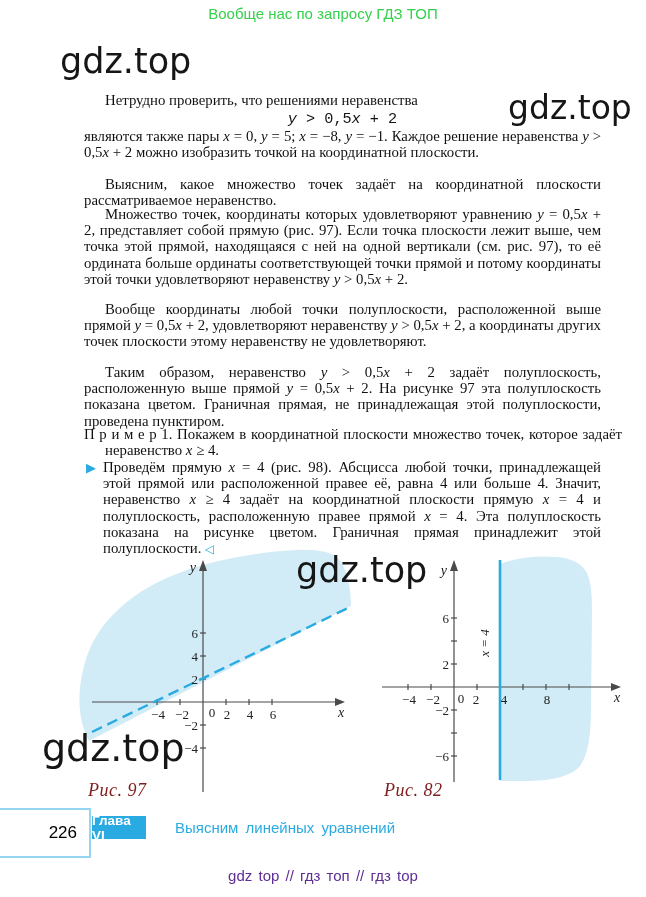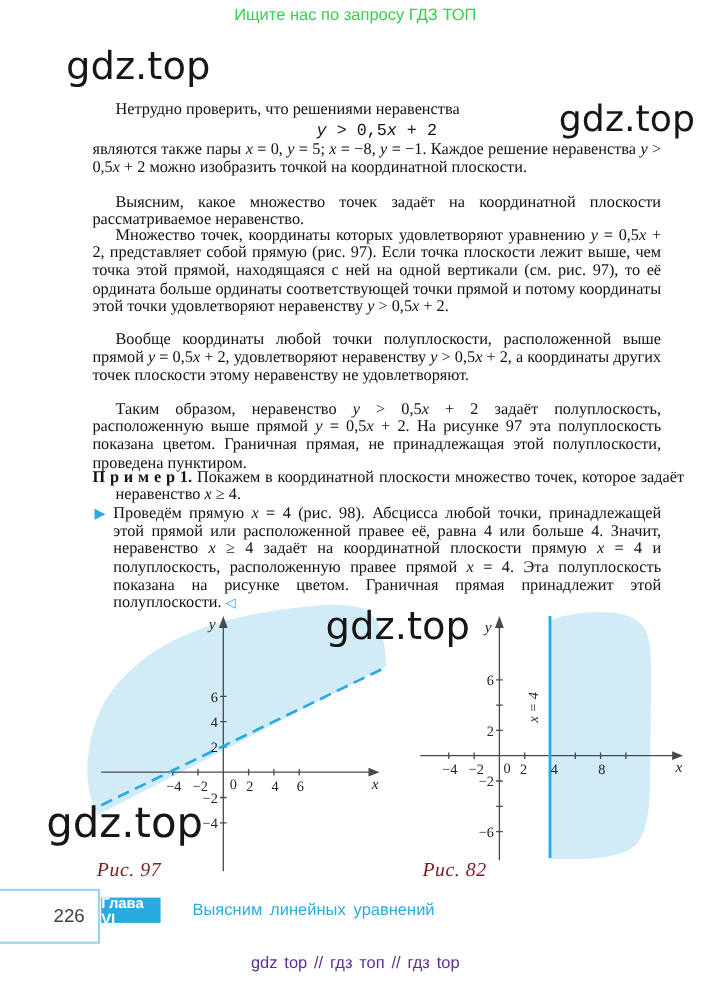--- a/index.html
+++ b/index.html
@@ -16,51 +16,51 @@
   .wm-bl{left:42px;top:729px;font-size:38px;}
 
   
   .para{position:absolute;left:84px;width:517px;font-size:14.8px;line-height:16.2px;
         text-align:justify;color:#111;}
   .indent{text-indent:21px;}
   .hang{padding-left:21px;text-indent:-21px;}
   .formula{position:absolute;left:84px;width:517px;text-align:center;font-size:15.2px;font-family:Liberation Mono, monospace;}
   .sol{left:103px;width:498px;}
   .r-i{font-style:italic;}
-  .r-b{font-weight:bold;}
+  .r-b{font-weight:normal;}
   .r-m{color:#29abe2;font-family:"DejaVu Sans",sans-serif;font-size:12px;}
   .marker{position:absolute;left:86px;top:460px;color:#29abe2;
           font-family:"DejaVu Sans",sans-serif;font-size:13px;}
 
   
   .fig{position:absolute;}
   svg text{font-family:"Liberation Serif",serif;font-size:13px;fill:#222;}
   svg .ax-lab{font-style:italic;font-size:14px;}
   svg .line-lab{font-style:italic;font-size:13px;}
   .caption{position:absolute;font-style:italic;font-size:18px;color:#7f1d1d;letter-spacing:0.5px;}
 
   
   .pagenum-box{position:absolute;left:-3px;top:808px;width:94px;height:50px;
                border:2px solid #96d5f0;box-sizing:border-box;background:#fff;
                display:flex;align-items:center;justify-content:flex-end;padding-right:12px;}
-  .pagenum{font-family:"Liberation Sans",sans-serif;font-size:17px;color:#404040;margin-left:14px;}
+  .pagenum{font-family:"Liberation Sans",sans-serif;font-size:17px;color:#000000;margin-left:14px;}
   .chapter-badge{position:absolute;left:92px;top:816px;width:54px;height:23px;background:#29abe2;
                  display:flex;align-items:center;justify-content:center;
                  font-family:"Liberation Sans",sans-serif;font-size:13.5px;font-weight:bold;color:#fff;}
   .chapter-title{position:absolute;left:175px;top:819px;font-family:"Liberation Sans",sans-serif;
                  font-size:15px;color:#29abe2;word-spacing:3px;}
   .footer-wm{position:absolute;top:867px;left:0;width:100%;text-align:center;
              font-family:Liberation Sans, sans-serif;font-size:15px;color:#5e2d96;word-spacing:2px;}
 </style>
 </head>
 <body>
 
 <div class="page">
 
-  <div class="promo">Ищите нас по запросу ГДЗ ТОП</div>
+  <div class="promo">Вообще нас по запросу ГДЗ ТОП</div>
 
   <div class="wm wm-tl">gdz.top</div>
   <div class="wm wm-tr">gdz.top</div>
 
   <div class="para indent" style="top:92px"><span>Нетрудно проверить, что решениями неравенства</span></div>
   <div class="formula" style="top:110px"><span class="r-i">y</span><span> &gt; 0,5</span><span class="r-i">x</span><span> + 2</span></div>
   <div class="para" style="top:128px"><span>являются также пары </span><span class="r-i">x</span><span> = 0, </span><span class="r-i">y</span><span> = 5; </span><span class="r-i">x</span><span> = −8, </span><span class="r-i">y</span><span> = −1. Каждое решение неравенства </span><span class="r-i">y</span><span> &gt; 0,5</span><span class="r-i">x</span><span> + 2 можно изобразить точкой на координатной плоскости.</span></div>
   <div class="para indent" style="top:176px"><span>Выясним, какое множество точек задаёт на координатной плоскости рассматриваемое неравенство.</span></div>
   <div class="para indent" style="top:206px"><span>Множество точек, координаты которых удовлетворяют уравнению </span><span class="r-i">y</span><span> = 0,5</span><span class="r-i">x</span><span> + 2, представляет собой прямую (рис. 97). Если точка плоскости лежит выше, чем точка этой прямой, находящаяся с ней на одной вертикали (см. рис. 97), то её ордината больше ординаты соответствующей точки прямой и потому координаты этой точки удовлетворяют неравенству </span><span class="r-i">y</span><span> &gt; 0,5</span><span class="r-i">x</span><span> + 2.</span></div>
   <div class="para indent" style="top:301px"><span>Вообще координаты любой точки полуплоскости, расположенной выше прямой </span><span class="r-i">y</span><span> = 0,5</span><span class="r-i">x</span><span> + 2, удовлетворяют неравенству </span><span class="r-i">y</span><span> &gt; 0,5</span><span class="r-i">x</span><span> + 2, а координаты других точек плоскости этому неравенству не удовлетворяют.</span></div>

